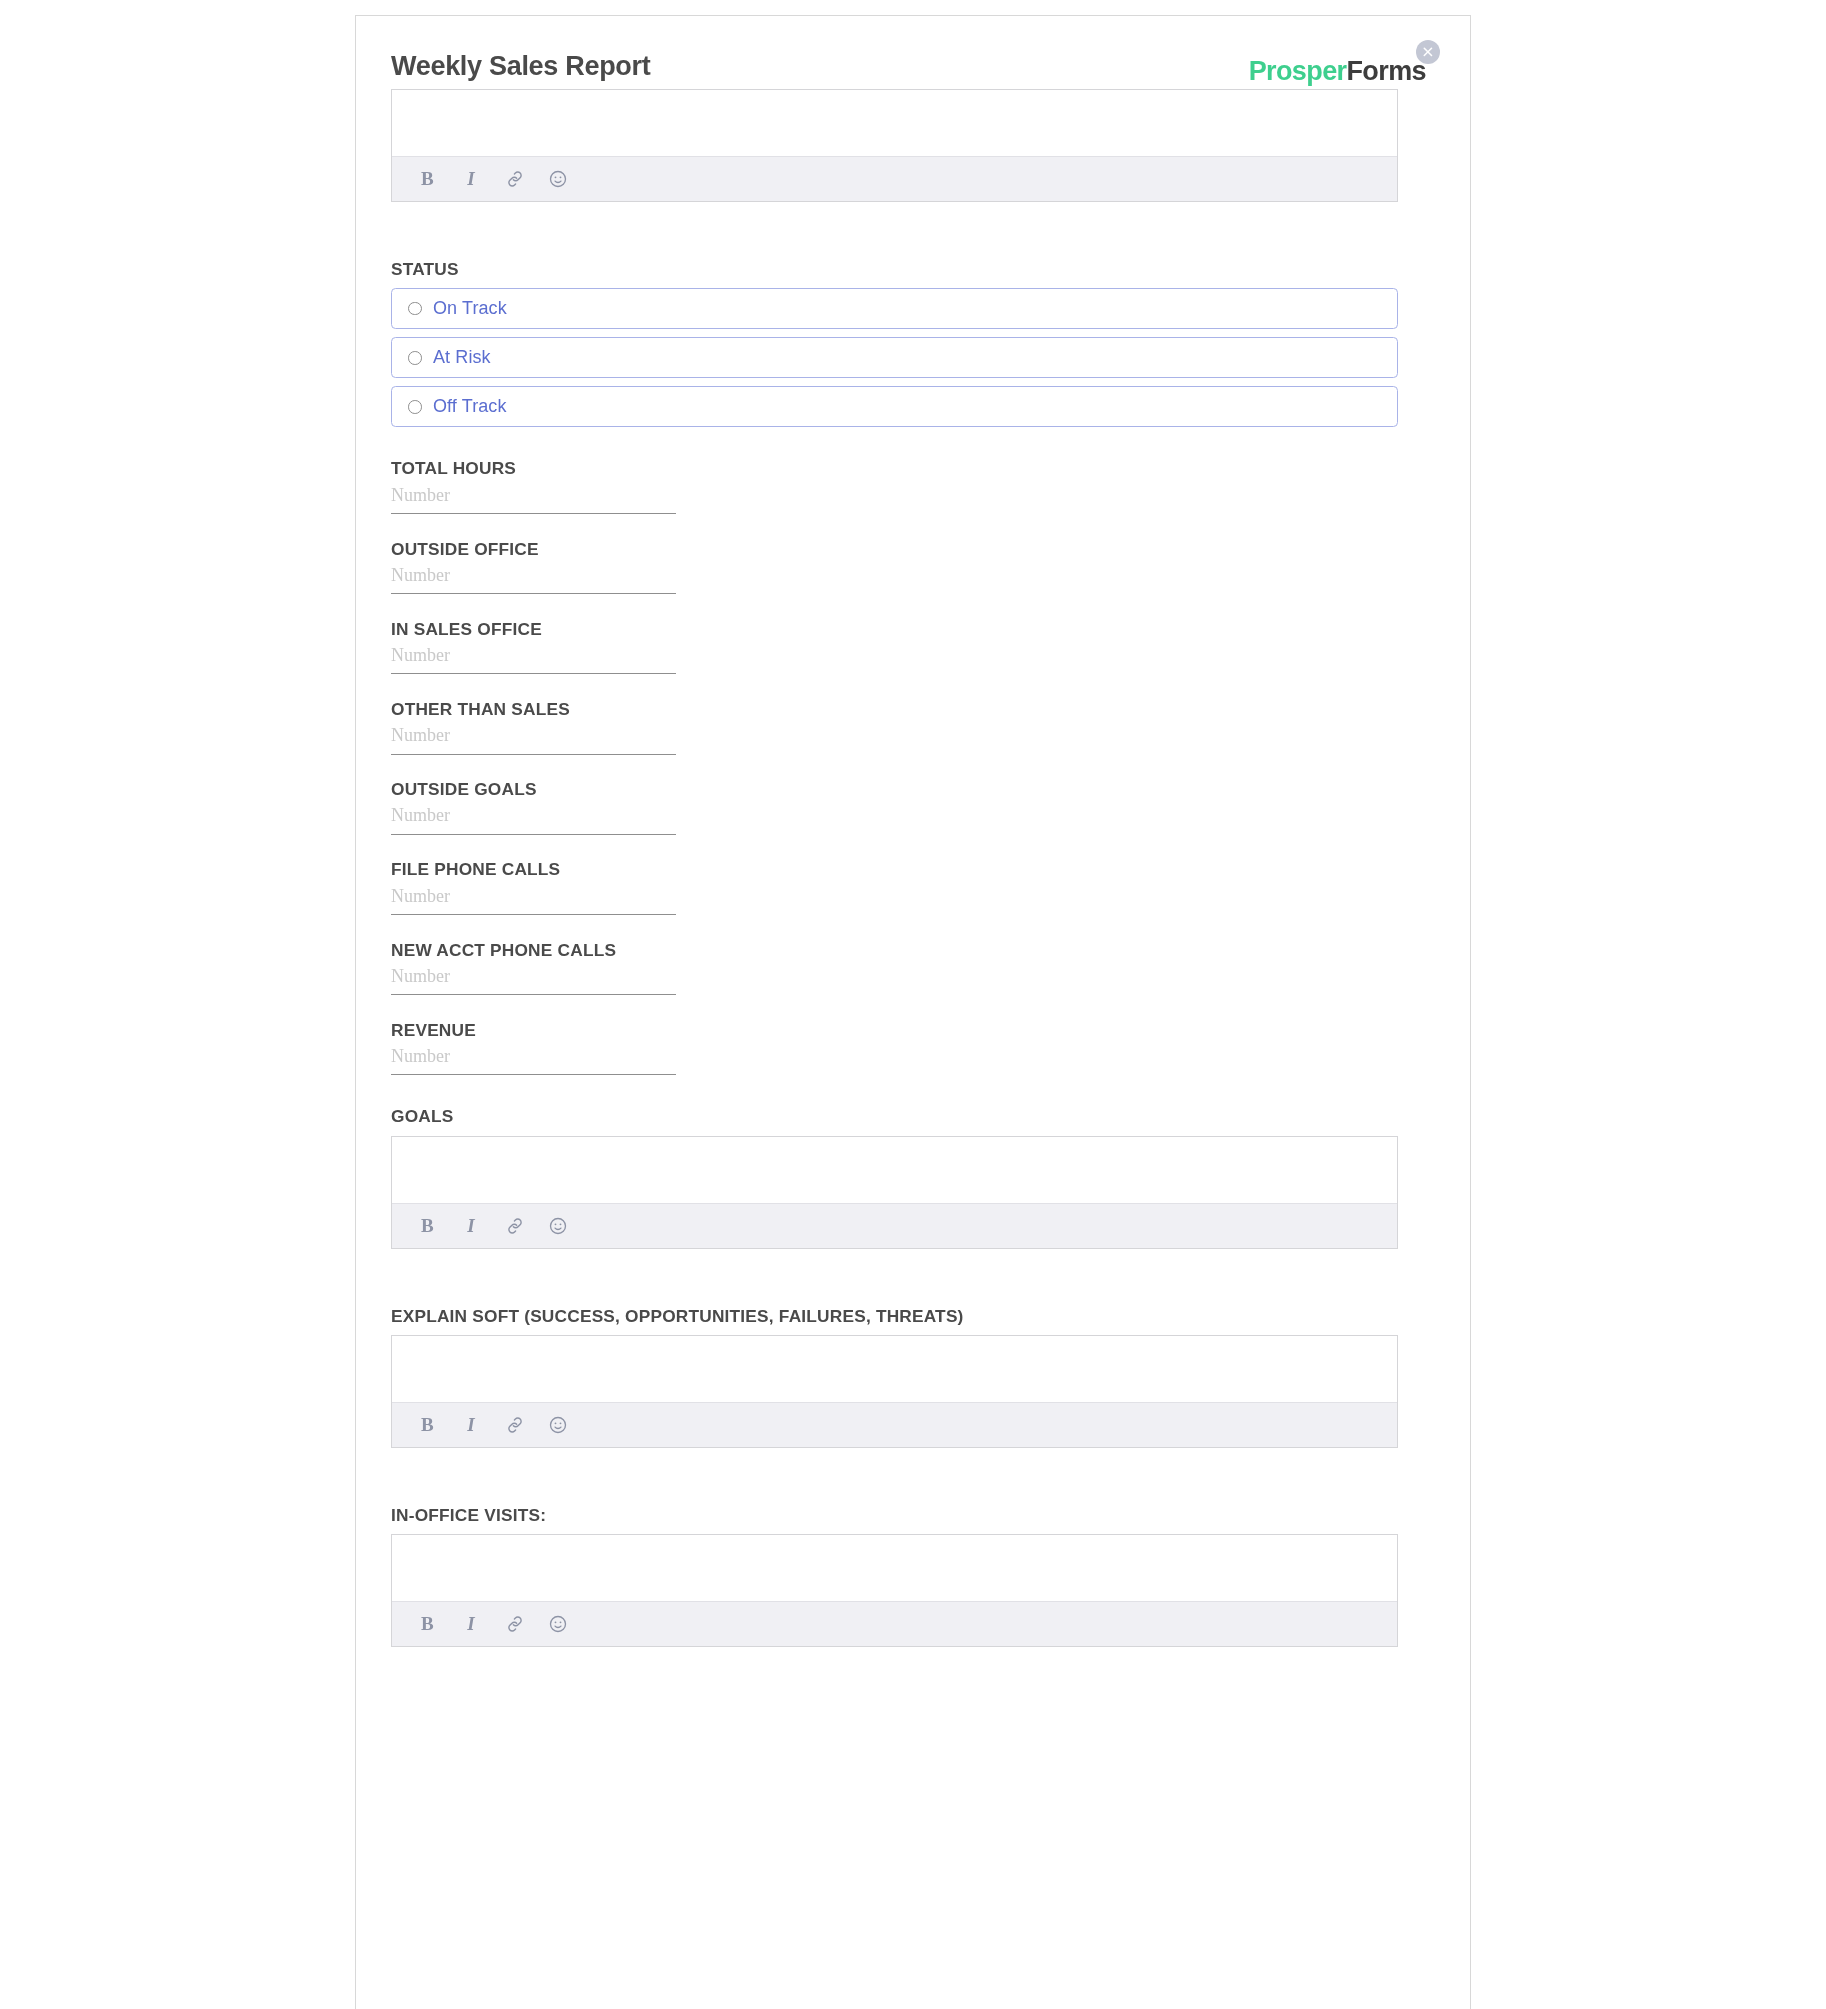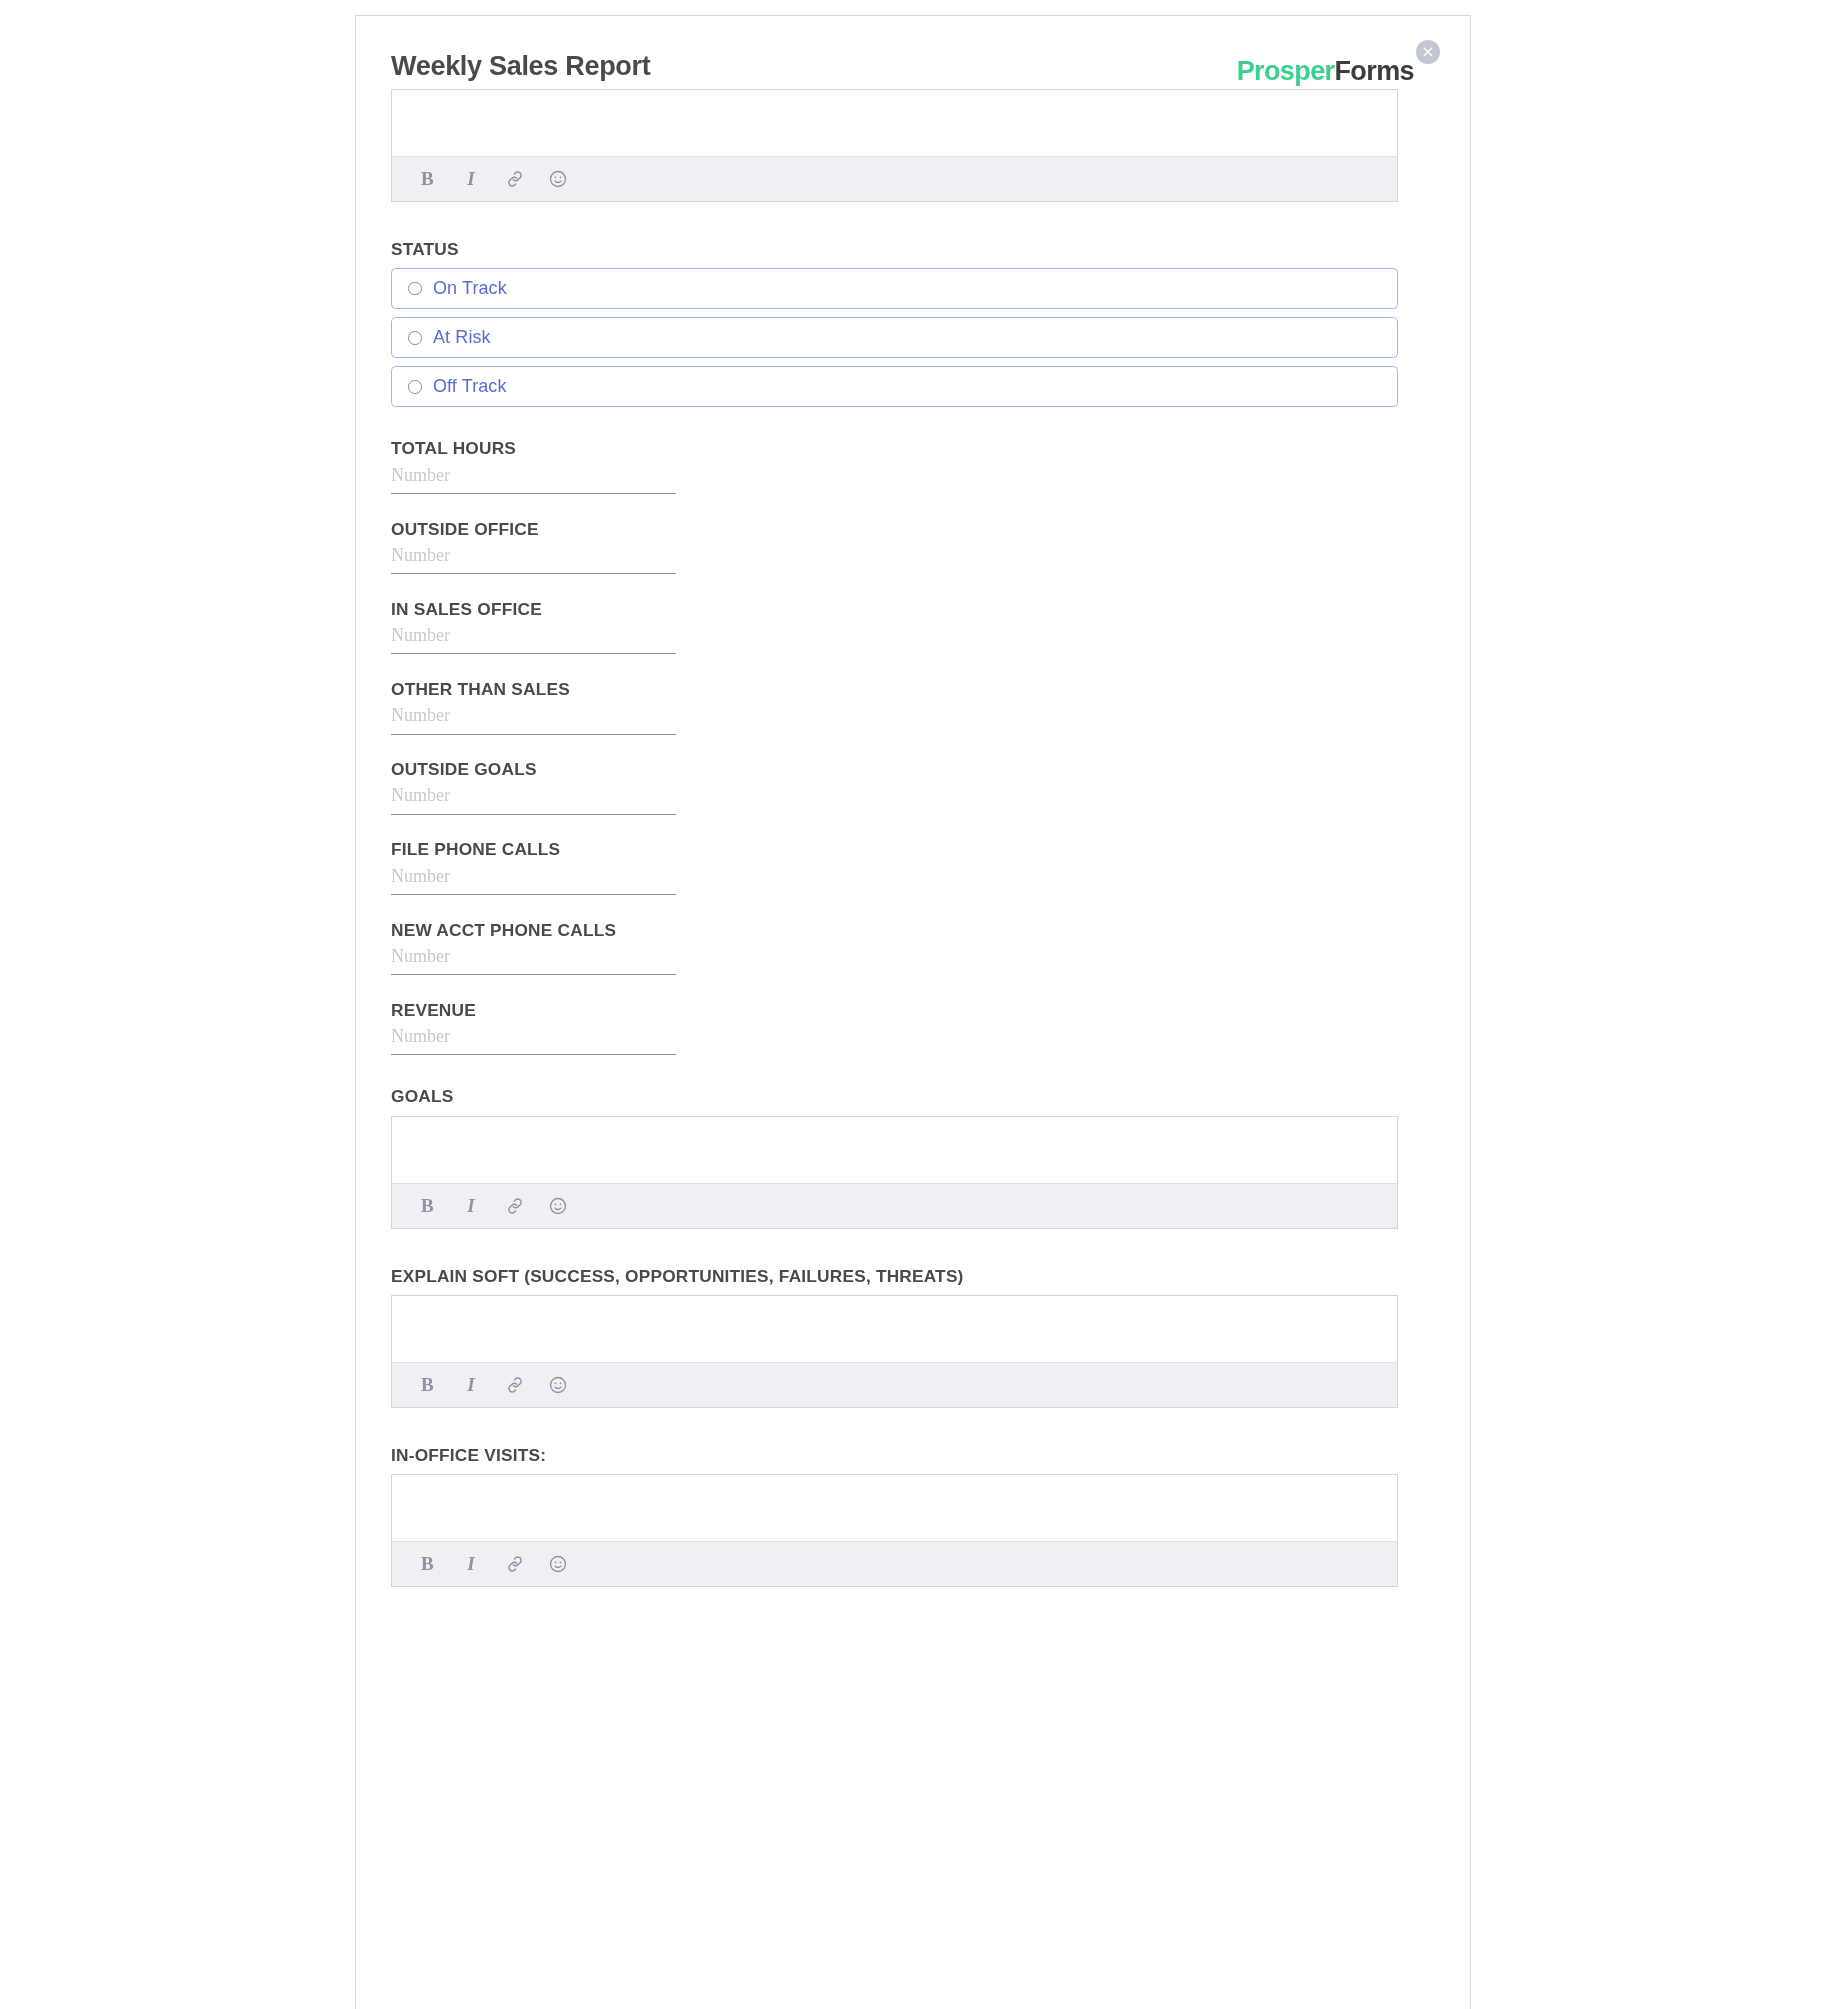--- a/index.html
+++ b/index.html
@@ -47,21 +47,21 @@
   .form-title {
     font-size: 27px;
     font-weight: bold;
     color: #4a4a4a;
     letter-spacing: -0.3px;
     line-height: 31px;
   }
 
   .brand {
     position: absolute;
-    right: 20px;
+    right: 8px;
     top: 5.5px;
     font-size: 27px;
     font-weight: bold;
     letter-spacing: -0.6px;
     white-space: nowrap;
   }
   .brand .b-green { color: #3ecf8e; }
   .brand .b-dark  { color: #3d3d3d; }
 
   .close-btn {
@@ -181,21 +181,21 @@
     outline: none;
     padding: 0 0 6px 0;
   }
   .num-input::placeholder { color: #c9c9c9; }
 
   .field-num { margin-top: 23.6px; }
   .field-num .field-label { margin-bottom: 3.6px; }
 
   
   .gap-lg { margin-top: 30px; }
-  .gap-xl { margin-top: 36px; }
+  .gap-xl { margin-top: 56px; }
 </style>
 </head>
 <body>
 
 <div class="page">
   <div class="form-card">
     <div class="card-inner">
 
       <div class="header-row">
         <div class="form-title">Weekly Sales Report</div>

